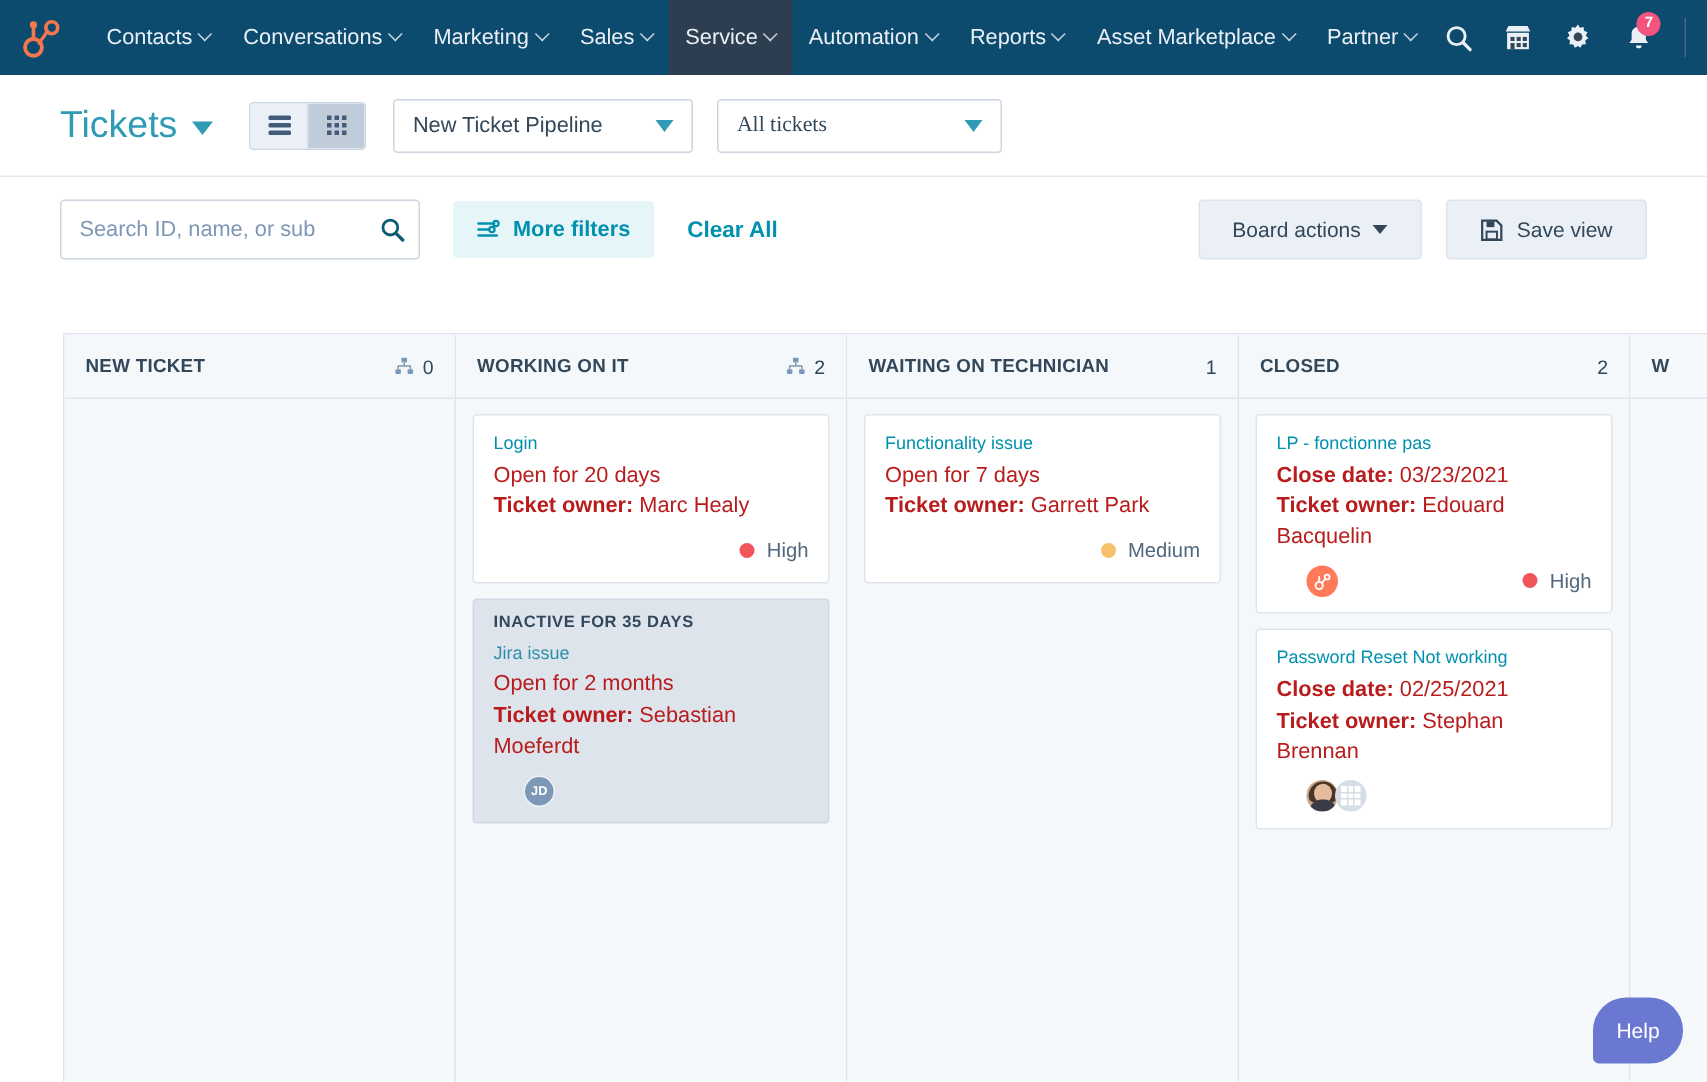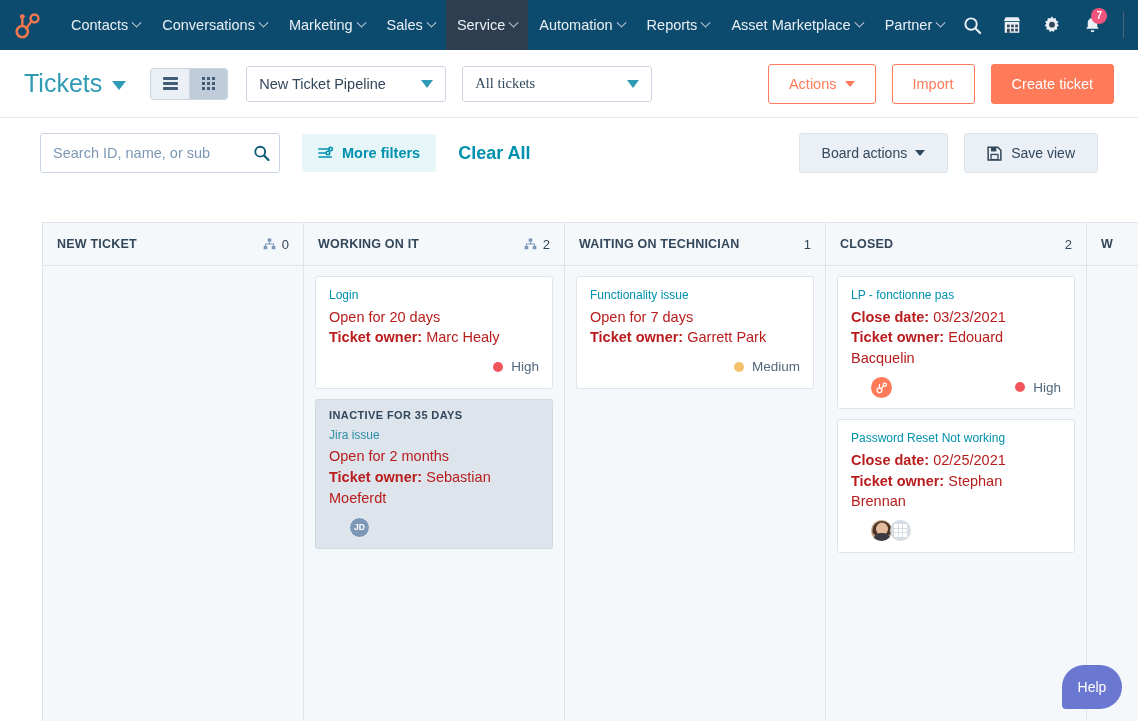--- a/index.html
+++ b/index.html
@@ -75,21 +75,21 @@
     margin: 0 8px;
   }
 
   
   .toolbar {
     height: 68px;
     background: #fff;
     border-bottom: 1px solid #e5e9ef;
     display: flex;
     align-items: center;
-    padding: 0 24px;
+    padding: 0 40px;
   }
   .page-title {
     color: #2f9bb4;
     font-size: 25px;
     display: flex; align-items: center;
     cursor: pointer;
     margin-right: 24px;
   }
   .title-caret {
     width: 0; height: 0;
@@ -227,21 +227,21 @@
     font-size: 14.5px;
     display: flex; align-items: center;
     padding: 0 16px;
     border-radius: 3px;
     cursor: pointer;
     margin-right: 12px;
   }
   .more-filters svg { margin-right: 8px; }
   .clear-all {
     color: #0091ae;
-    font-size: 18px;
+    font-size: 15px;
     font-weight: bold;
     cursor: pointer;
     padding: 0 10px;
   }
   .filter-right {
     margin-left: auto;
     display: flex; align-items: center; gap: 16px;
   }
   .btn-soft {
     height: 40px;
@@ -559,32 +559,20 @@
   <div class="select-box select-pipeline">
     <span>New Ticket Pipeline</span>
     <i class="select-caret"></i>
   </div>
 
   <div class="select-box select-tickets">
     <span>All tickets</span>
     <i class="select-caret"></i>
   </div>
 
-  <div class="toolbar-right">
-    <div class="btn btn-outline">
-      <span>Actions</span>
-      <i class="btn-caret"></i>
-    </div>
-    <div class="btn btn-outline">
-      <span>Import</span>
-    </div>
-    <div class="btn btn-primary">
-      <span>Create ticket</span>
-    </div>
-  </div>
 </div>
 
 <div class="filterbar">
   <div class="search-wrap">
     <input class="search-input" type="text" placeholder="Search ID, name, or sub" style="">
     <span class="search-icon-btn">
       <svg width="17" height="17" viewBox="0 0 20 20">
         <circle cx="8.5" cy="8.5" r="5.8" fill="none" stroke="#0d5c75" stroke-width="2.2"></circle>
         <path d="M13 13 L18.2 18.2" stroke="#0d5c75" stroke-width="2.6" stroke-linecap="round"></path>
       </svg>

